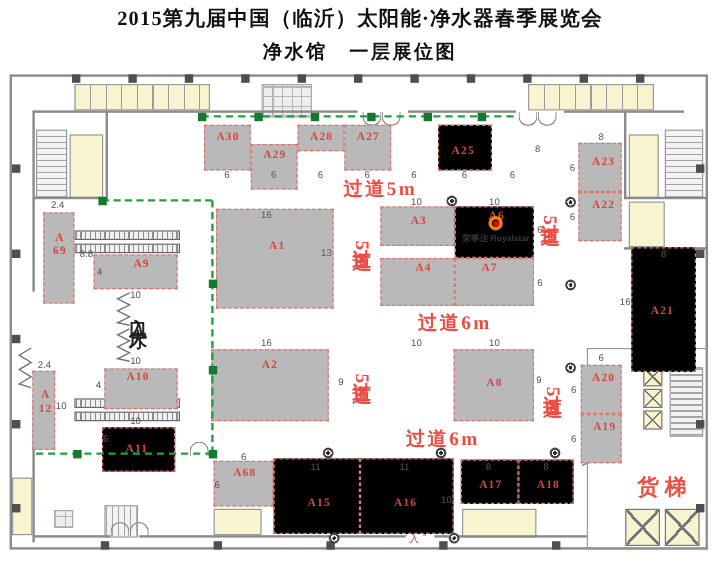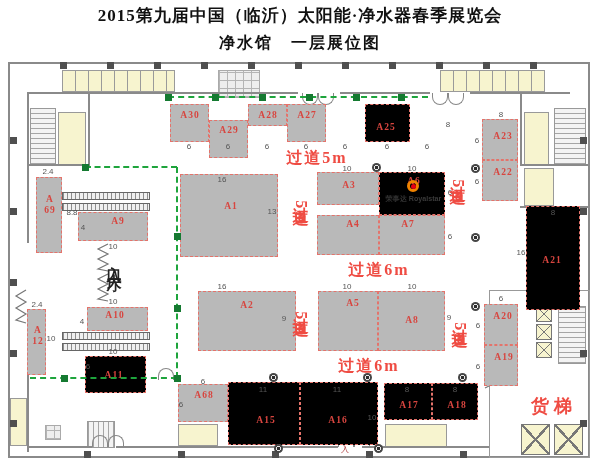--- a/index.html
+++ b/index.html
@@ -196,25 +196,22 @@
       </div>
       <div class="booth white" style="left: 379px; top: 172px; width: 66px; height: 43px; text-decoration: underline;">
         <div class="booth-label" style="left: 34px; top: 8px;">A6</div>
       </div>
       <div class="booth gray" style="left: 317px; top: 215px; width: 62px; height: 40px;">
         <div class="booth-label" style="left: 35px; top: 8px;">A4</div>
       </div>
       <div class="booth gray" style="left: 379px; top: 215px; width: 66px; height: 40px;">
         <div class="booth-label" style="left: 28px; top: 8px;">A7</div>
       </div>
-      <div class="booth gray" style="left: 198px; top: 291px; width: 98px; height: 60px;">
+      <div class="booth gray" style="left: 176px; top: 291px; width: 98px; height: 60px;">
         <div class="booth-label" style="left: 48px; top: 13px;">A2</div>
-      </div>
-      <div class="booth gray" style="left: 318px; top: 291px; width: 60px; height: 60px;">
-        <div class="booth-label" style="left: 34px; top: 11px;">A5</div>
       </div>
       <div class="booth gray" style="left: 378px; top: 291px; width: 67px; height: 60px;">
         <div class="booth-label" style="left: 33px; top: 28px;">A8</div>
       </div>
       <div class="booth gray" style="left: 482px; top: 119px; width: 36px; height: 41px;">
         <div class="booth-label" style="left: 20px; top: 16px;">A23</div>
       </div>
       <div class="booth gray" style="left: 482px; top: 160px; width: 36px; height: 41px;">
         <div class="booth-label" style="left: 20px; top: 11px;">A22</div>
       </div>
@@ -224,21 +221,21 @@
       <div class="booth gray" style="left: 484px; top: 304px; width: 34px; height: 41px;">
         <div class="booth-label" style="left: 18px; top: 11px;">A20</div>
       </div>
       <div class="booth gray" style="left: 484px; top: 345px; width: 34px; height: 41px;">
         <div class="booth-label" style="left: 19px; top: 11px;">A19</div>
       </div>
       <div class="booth gray" style="left: 27px; top: 309px; width: 19px; height: 66px;">
         <div class="booth-label" style="left: 10px; top: 26px;">A
 12</div>
       </div>
-      <div class="booth gray" style="left: 87px; top: 307px; width: 61px; height: 24px;">
+      <div class="booth gray" style="left: 87px; top: 307px; width: 61px; height: 34px;">
         <div class="booth-label" style="left: 27px; top: 7px;">A10</div>
       </div>
       <div class="booth white" style="left: 85px; top: 356px; width: 61px; height: 37px;">
         <div class="booth-label" style="left: 28px; top: 18px;">A11</div>
       </div>
       <div class="booth gray" style="left: 178px; top: 384px; width: 50px; height: 38px;">
         <div class="booth-label" style="left: 25px; top: 10px;">A68</div>
       </div>
       <div class="booth white" style="left: 228px; top: 382px; width: 72px; height: 63px;">
         <div class="booth-label" style="left: 37px; top: 37px;">A15</div>

